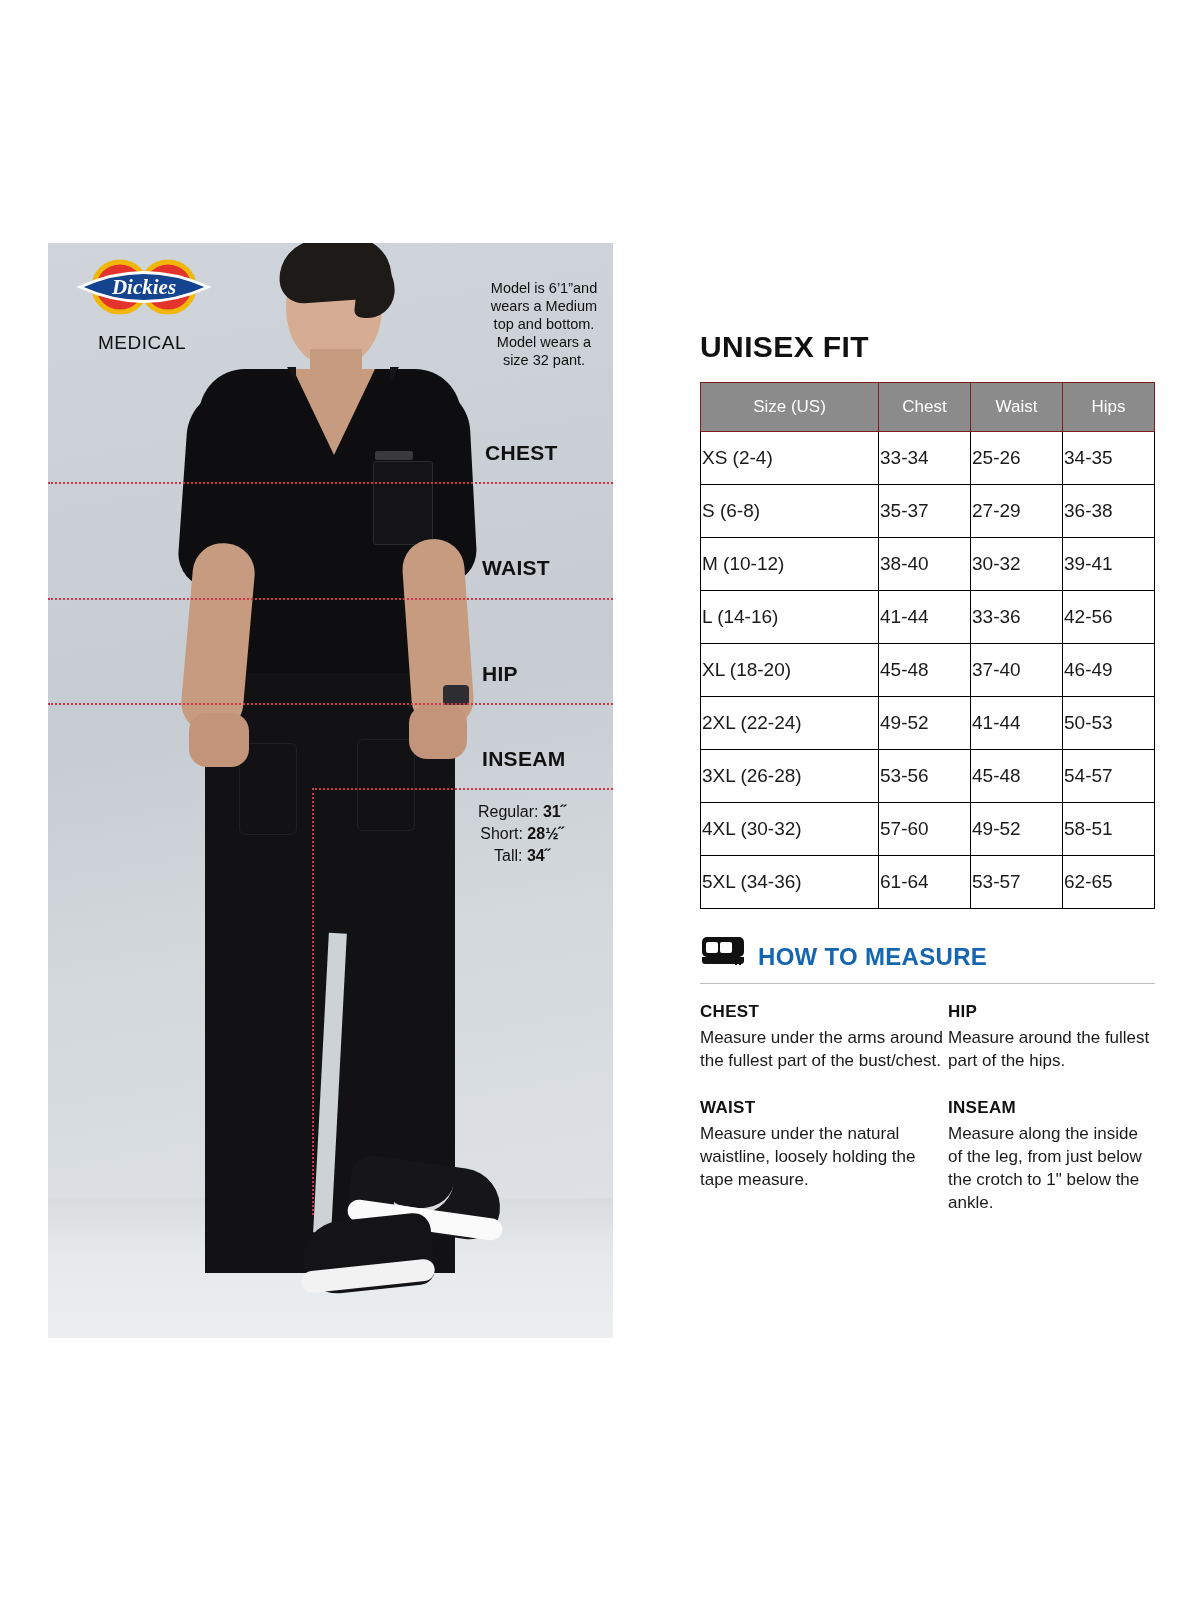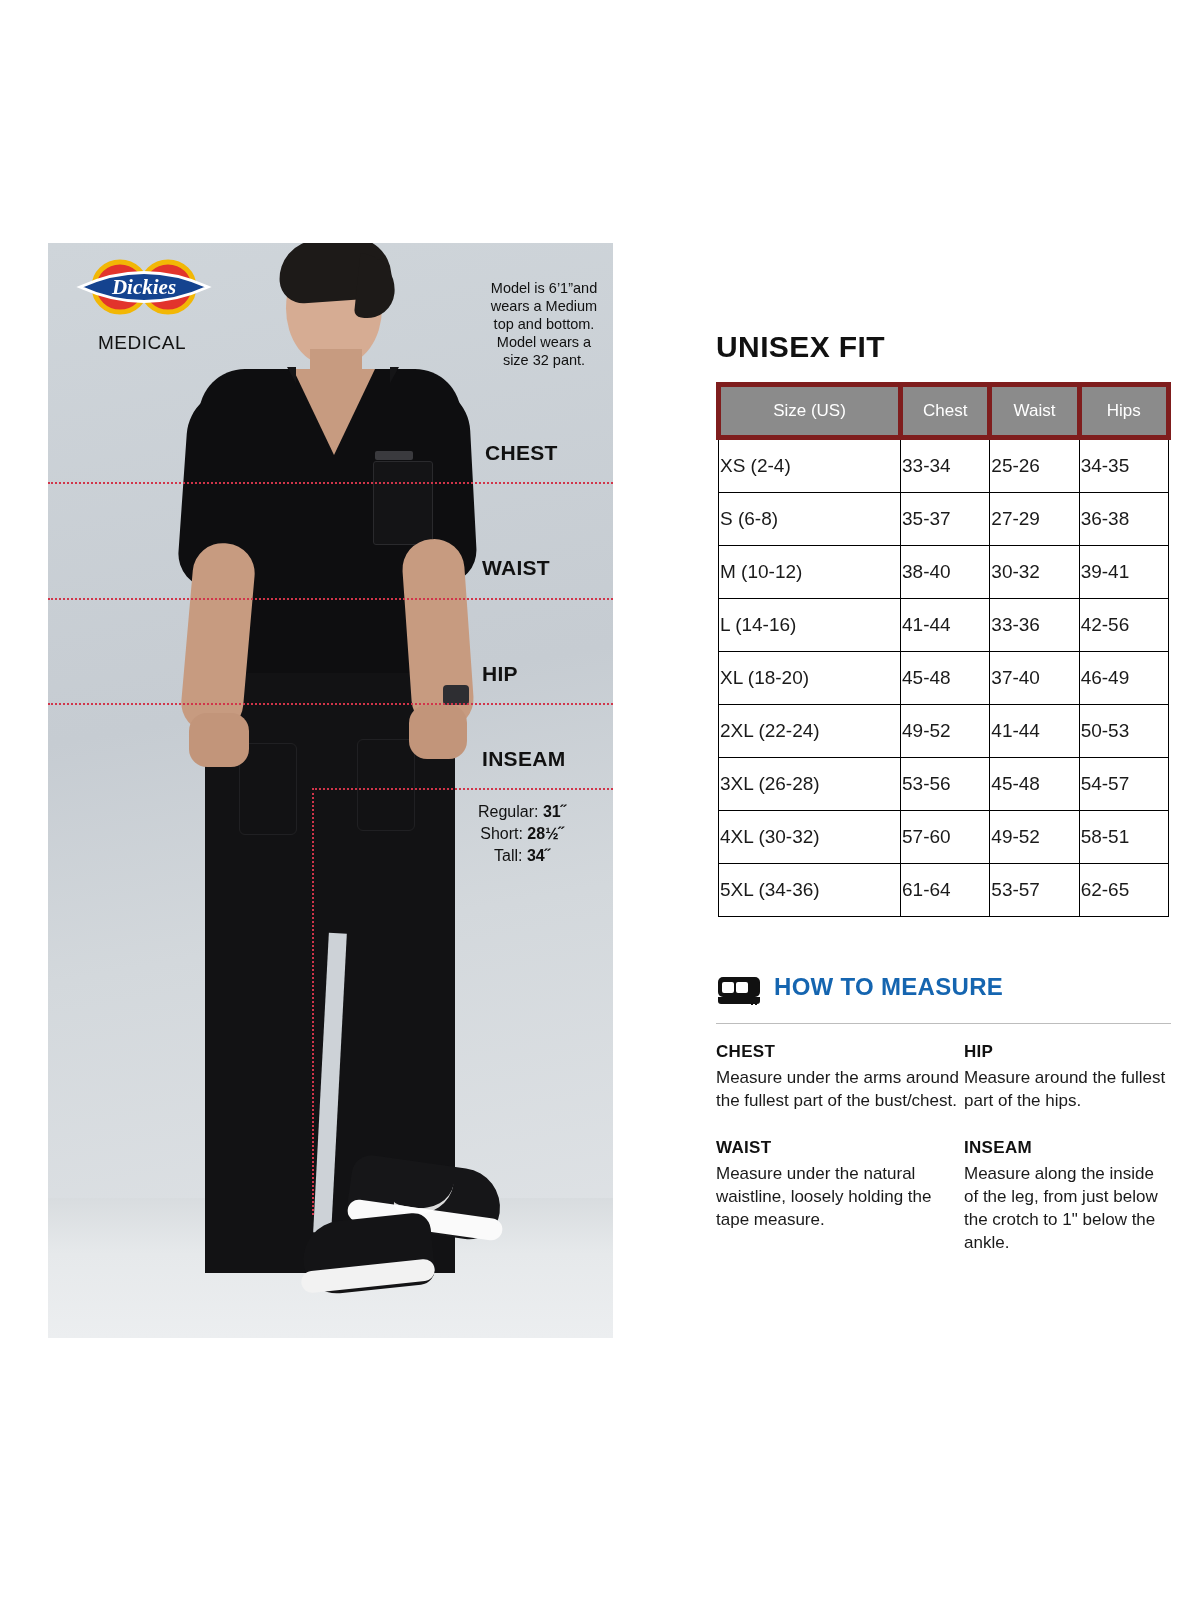--- a/index.html
+++ b/index.html
@@ -291,21 +291,21 @@
     font-size: 16px;
     line-height: 22px;
     color: #111;
     text-align: center;
   }
   .inseam-note b { font-weight: bold; }
 
   
   .right-panel {
     position: absolute;
-    left: 716px;
+    left: 700px;
     top: 330px;
     width: 455px;
   }
   .fit-title {
     font-size: 30px;
     font-weight: bold;
     letter-spacing: 0.4px;
     color: #111;
     margin: 0 0 18px 0;
   }
@@ -313,37 +313,37 @@
     border-collapse: collapse;
     width: 455px;
     table-layout: fixed;
   }
   table.size-table th {
     background: #8b8b8b;
     color: #ffffff;
     font-weight: normal;
     font-size: 17px;
     height: 46px;
-    border: 5px solid #7f1d1d;
+    border: 1px solid #7f1d1d;
     text-align: center;
   }
   table.size-table td {
     border: 1px solid #000000;
     height: 50px;
     font-size: 19px;
     color: #1a1a1a;
   }
   table.size-table td.size-col { width: 175px; }
   table.size-table th.size-col { width: 175px; }
 
   
   .howto-head {
     display: flex;
-    align-items: flex-start;
-    margin-top: 56px;
+    align-items: flex-end;
+    margin-top: 24px;
   }
   .tape-icon { margin-right: 12px; }
   .howto-title {
     font-size: 24px;
     font-weight: bold;
     color: #1565b0;
     letter-spacing: 0.3px;
   }
   .howto-rule {
     margin-top: 12px;

